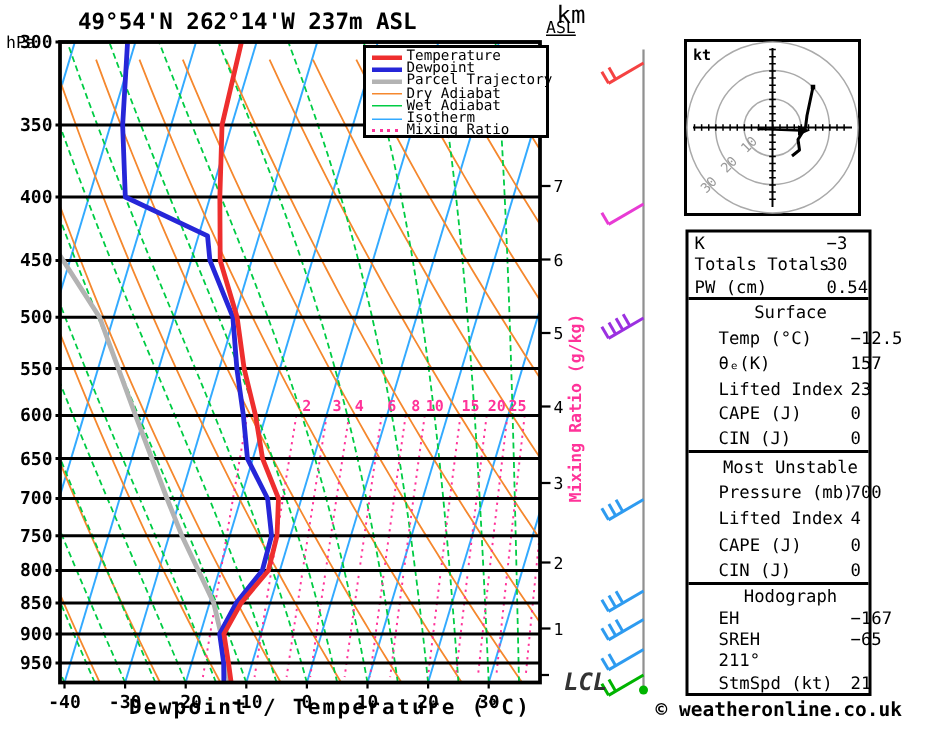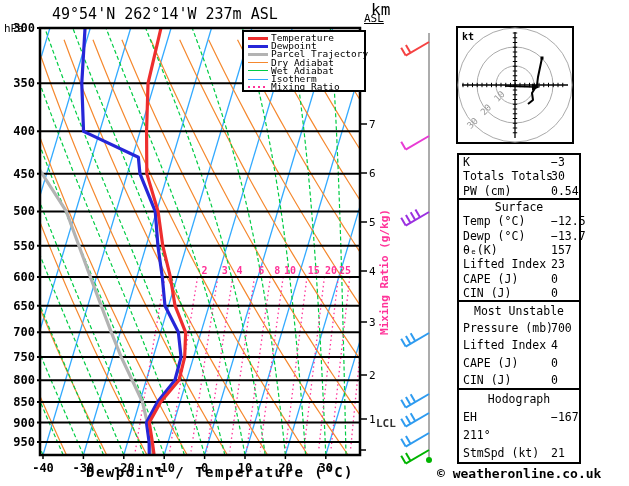--- a/index.html
+++ b/index.html
@@ -6,38 +6,38 @@
   .stage{position:relative;width:629px;height:486px;background:#fff;overflow:hidden;
          font-family:"DejaVu Sans Mono","Liberation Mono",monospace;color:#000;}
   .stage svg{position:absolute;left:0;top:0;}
   svg text{font-family:"DejaVu Sans Mono","Liberation Mono",monospace;}
   .t-num{font-weight:bold;font-size:12px;}
   .t-km{font-size:11px;}
   .t-mix{font-weight:bold;font-size:10px;fill:#ff3399;}
   .t-ring{font-size:9px;fill:#999;}
   .t-kt{font-size:10px;font-weight:bold;}
   .ov{position:absolute;white-space:nowrap;}
-  .title{left:52px;top:5px;font-size:15px;font-weight:normal;}
+  .title{left:52px;top:5px;font-size:15px;font-weight:bold;}
   .date{left:407px;top:6px;font-size:13px;font-weight:bold;}
   .hpa{left:4px;top:2px;font-size:11px;margin-top:20px;}
   .kmlab{left:371px;top:0px;font-size:16px;}
   .asllab{left:364px;top:12px;font-size:11px;text-decoration:underline;}
   .xaxis{left:60px;top:464px;width:320px;text-align:center;font-size:14px;font-weight:bold;letter-spacing:1.5px;}
-  .lcl{left:376px;top:417px;font-size:11px;font-weight:bold;color:#333;}
+  .lcl{left:376px;top:445px;font-size:16px;font-weight:bold;color:#333;font-style:italic;}
   .mixaxis{left:384px;top:272px;transform:translate(-50%,-50%) rotate(-90deg);font-size:11px;font-weight:bold;color:#ff3399;}
   .footer{left:437px;top:466px;font-size:13px;font-weight:bold;}
   .legend{left:242px;top:30px;width:124px;height:62px;border:2px solid #000;background:#fff;
           box-sizing:border-box;padding:2px 0 0 4px;}
   .lrow{height:8.2px;display:flex;align-items:center;gap:3px;}
   .lsample{width:20px;flex:0 0 20px;}
   .llab{font-size:9.5px;line-height:8px;}
   .itable{left:457px;top:153px;width:124px;height:311px;border:2px solid #000;background:#fff;
           box-sizing:border-box;display:flex;flex-direction:column;font-size:11.5px;}
   .isec{display:flex;flex-direction:column;}
-  .isec+.isec{border-top:2px solid #000;}
+  .isec+.isec{border-top:2px solid #000;padding-left:16px;}
   .trow{flex:1;display:grid;grid-template-columns:88px auto;align-items:center;padding-left:4px;}
   .thead{flex:1;text-align:center;display:flex;align-items:center;justify-content:center;}
 </style>
 </head>
 <body>
 
 <div class="stage">
   <svg id="chart-svg" width="629" height="486">
       <defs>
         <clipPath id="plot">
@@ -372,24 +372,20 @@
           <span>0.54</span>
         </div>
     </div>
     <div class="isec" style="flex:7">
       <div class="thead">Surface</div>
       <div class="trow">
           <span>Temp (°C)</span>
           <span>−12.5</span>
         </div>
       <div class="trow">
-          <span>Dewp (°C)</span>
-          <span>−13.7</span>
-        </div>
-      <div class="trow">
           <span>θₑ(K)</span>
           <span>157</span>
         </div>
       <div class="trow">
           <span>Lifted Index</span>
           <span>23</span>
         </div>
       <div class="trow">
           <span>CAPE (J)</span>
           <span>0</span>
@@ -416,20 +412,24 @@
       <div class="trow">
           <span>CIN (J)</span>
           <span>0</span>
         </div>
     </div>
     <div class="isec" style="flex:5">
       <div class="thead">Hodograph</div>
       <div class="trow">
           <span>EH</span>
           <span>−167</span>
+        </div>
+      <div class="trow">
+          <span>SREH</span>
+          <span>−65</span>
         </div>
       <div class="trow">
           <span>211°</span>
         </div>
       <div class="trow">
           <span>StmSpd (kt)</span>
           <span>21</span>
         </div>
     </div>
   </div>

